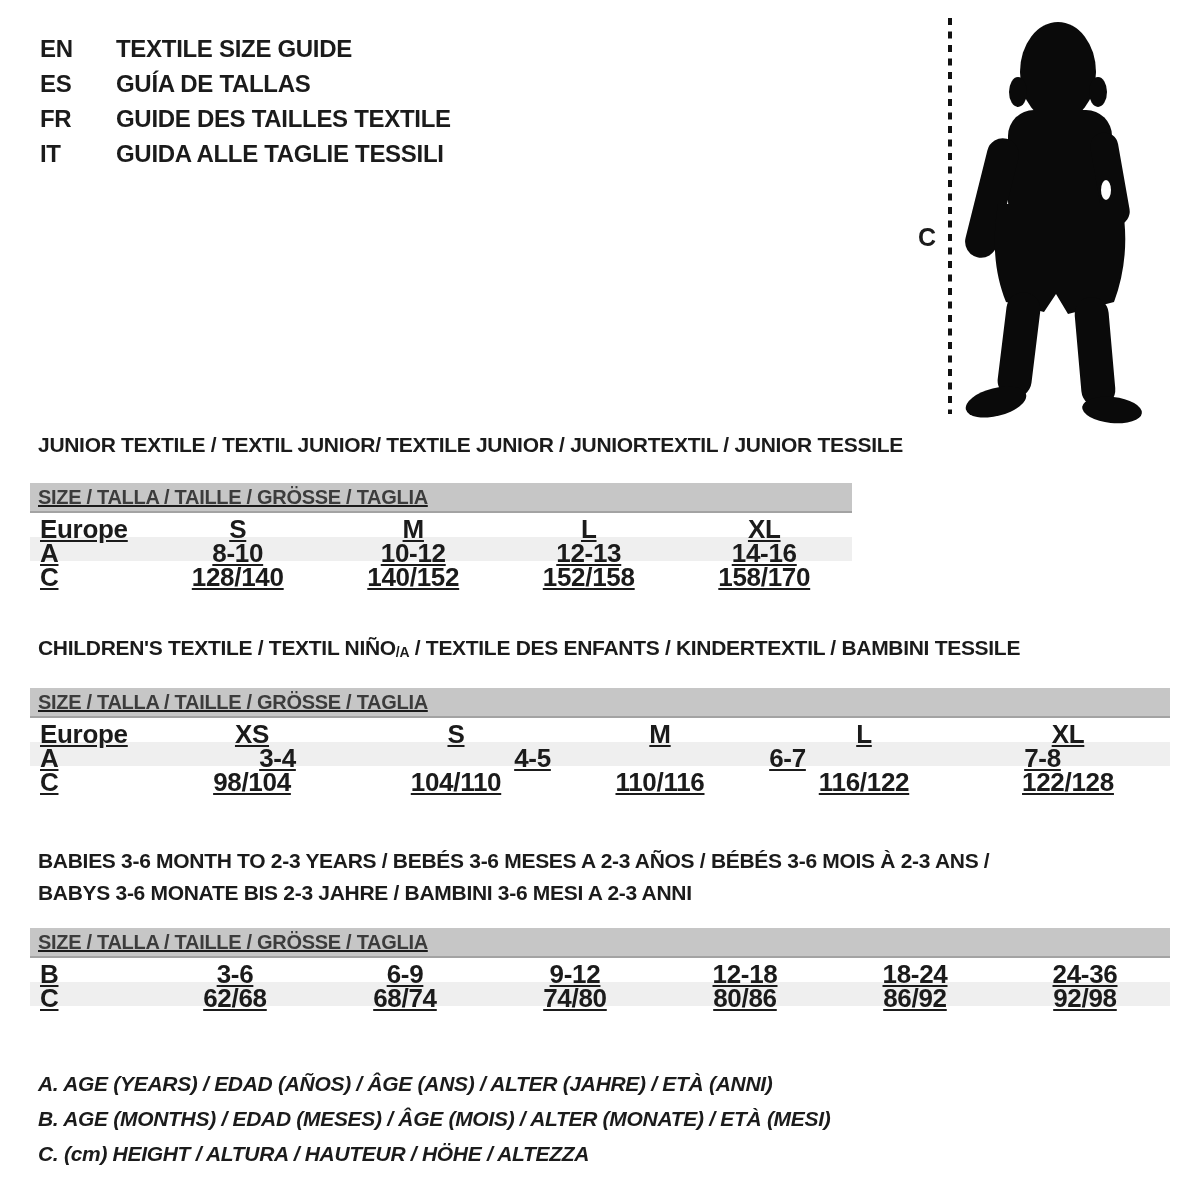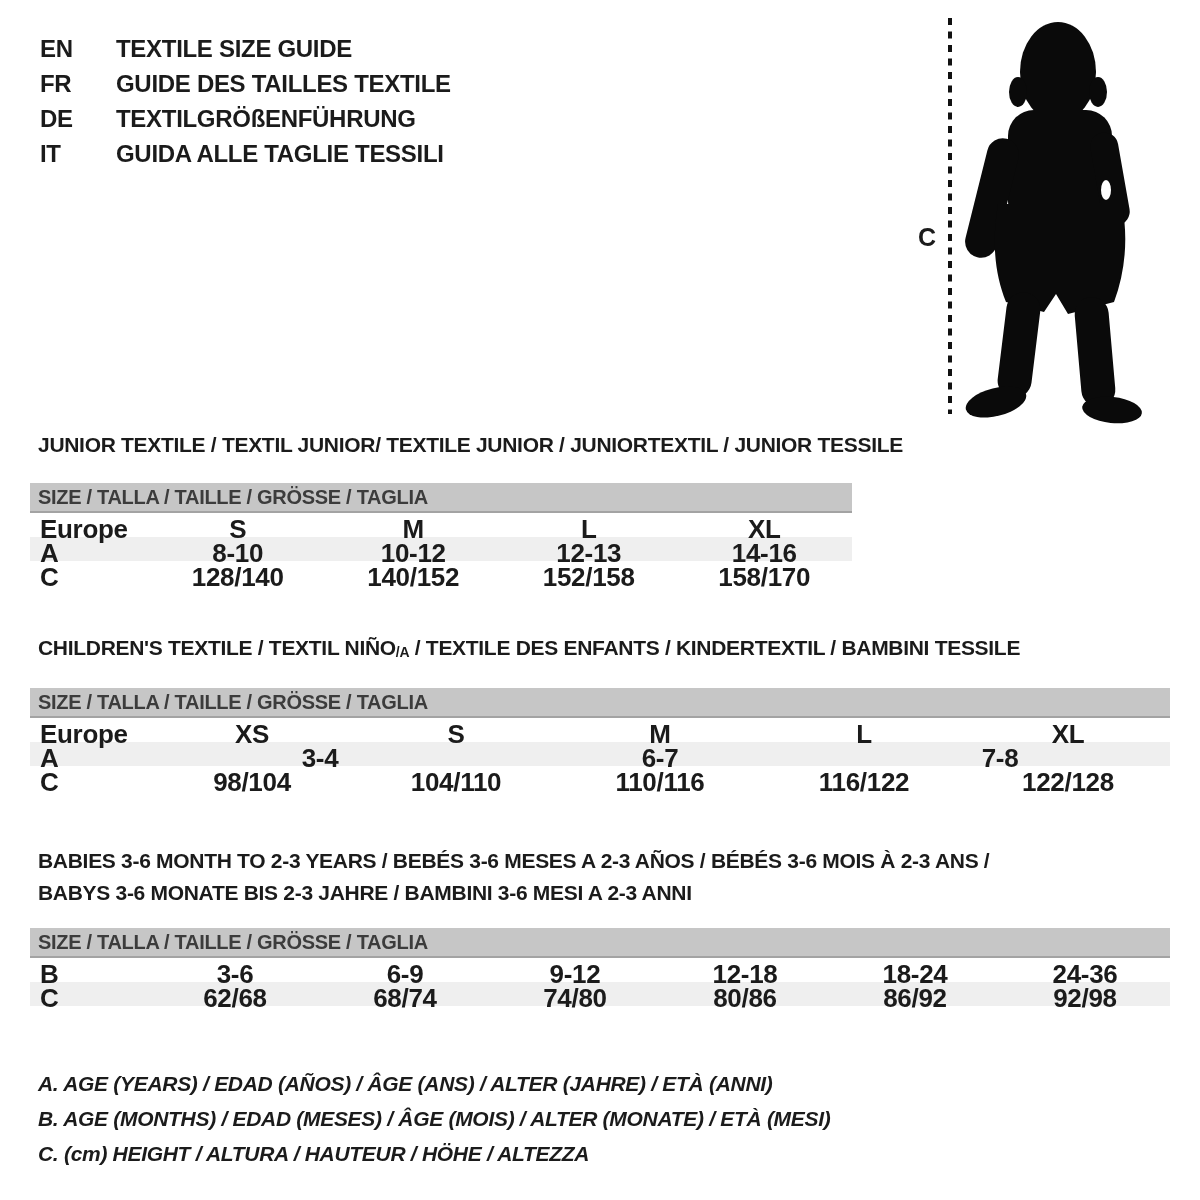--- a/index.html
+++ b/index.html
@@ -21,21 +21,21 @@
   
   .figure{position:absolute;left:898px;top:4px;width:262px;height:426px;}
   
   .sec-title{position:absolute;left:38px;height:24px;line-height:24px;font-size:21px;font-weight:bold;letter-spacing:-0.3px;white-space:nowrap;}
   #junior-title{top:433px;}
   #children-title{top:636px;}
   #babies-title1{top:849px;}
   #babies-title2{top:881px;text-align:center;}
   .subsm{font-size:14px;position:relative;top:2px;}
   
-  .tbl{position:absolute;left:30px;}
+  .tbl{position:absolute;left:30px;text-decoration:underline;}
   #junior-tbl{top:483px;width:822px;}
   #children-tbl{top:688px;width:1140px;}
   #babies-tbl{top:928px;width:1140px;}
   .tbar{height:28px;line-height:28px;background:var(--bar-bg);border-bottom:2px solid var(--bar-border);
         padding-left:8px;font-size:20px;font-weight:bold;color:var(--bar-text);letter-spacing:-0.3px;}
   .trow{display:flex;height:24px;line-height:32px;font-size:26px;font-weight:bold;letter-spacing:-0.3px;}
   .trow.shaded{background:var(--row-shaded);}
   .tlabel{width:120px;padding-left:10px;box-sizing:border-box;}
   .tcell{flex:1;text-align:center;}
   
@@ -46,26 +46,26 @@
 <body>
 
 <div class="canvas">
 
   <div class="lang-header">
       <div class="lang-row">
         <span class="lang-code">EN</span>
         <span>TEXTILE SIZE GUIDE</span>
       </div>
       <div class="lang-row">
+        <span class="lang-code">ES</span>
+        <span>GUÍA DE TALLAS</span>
+      </div>
+      <div class="lang-row">
         <span class="lang-code">FR</span>
         <span>GUIDE DES TAILLES TEXTILE</span>
-      </div>
-      <div class="lang-row">
-        <span class="lang-code">DE</span>
-        <span>TEXTILGRÖßENFÜHRUNG</span>
       </div>
       <div class="lang-row">
         <span class="lang-code">IT</span>
         <span>GUIDA ALLE TAGLIE TESSILI</span>
       </div>
     </div>
 
   <div class="figure">
     <svg width="262" height="426" viewBox="0 0 262 426">
       <line x1="52" y1="14" x2="52" y2="410" stroke="#111111" stroke-width="4" stroke-dasharray="7 6.5"></line>
@@ -123,20 +123,21 @@
           <div class="tlabel">Europe</div>
           <div class="tcell">XS</div>
           <div class="tcell">S</div>
           <div class="tcell">M</div>
           <div class="tcell">L</div>
           <div class="tcell">XL</div>
         </div>
         <div class="trow shaded">
           <div class="tlabel">A</div>
           <div class="tcell">3-4</div>
+          <div class="tcell">4-5</div>
           <div class="tcell">6-7</div>
           <div class="tcell">7-8</div>
         </div>
         <div class="trow">
           <div class="tlabel">C</div>
           <div class="tcell">98/104</div>
           <div class="tcell">104/110</div>
           <div class="tcell">110/116</div>
           <div class="tcell">116/122</div>
           <div class="tcell">122/128</div>

